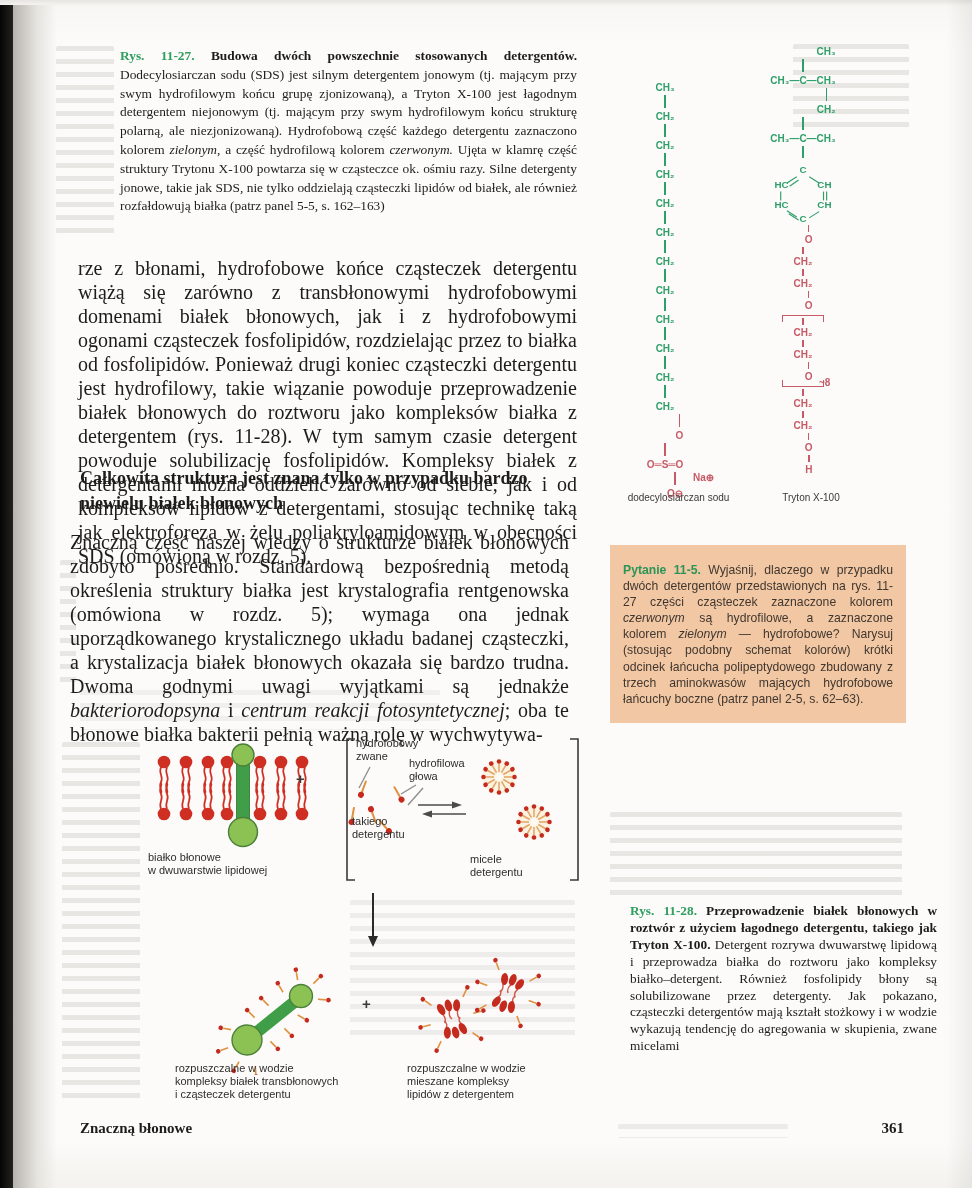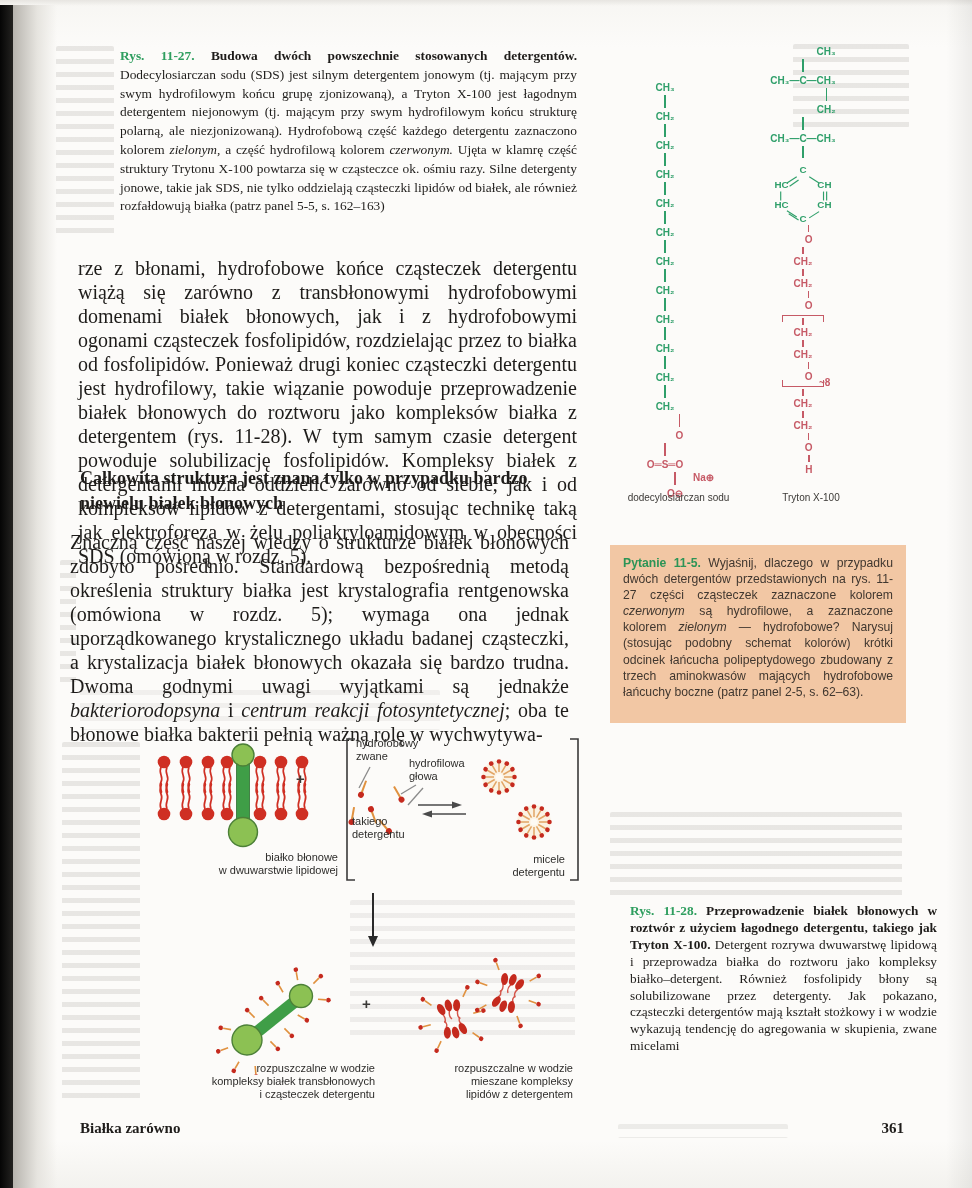--- a/index.html
+++ b/index.html
@@ -42,25 +42,25 @@
   .rep::after{content:"";position:absolute;bottom:2px;left:50%;width:40px;height:6px;margin-left:-21px;
                border:1.4px solid currentColor;border-top:none;}
   .rep8{position:absolute;right:-18px;bottom:1px;font-size:10px;}
   .orow{position:relative;}
   .na{position:absolute;left:26px;top:-2px;white-space:nowrap;}
   .struct-label{position:absolute;font-family:"Liberation Sans",sans-serif;font-size:10px;color:#3c3a37;text-align:center;}
 
   
   .lbl{position:absolute;font-family:"Liberation Sans",sans-serif;font-size:11px;line-height:13px;
        color:#2e2d2b;white-space:pre-line;}
-  .ctr{text-align:right;}
+  .ctr{text-align:left;}
   .plus{position:absolute;font-family:"Liberation Sans",sans-serif;font-size:15px;font-weight:bold;color:#3a3936;}
 
   .qbox{position:absolute;left:610px;top:545px;width:296px;height:178px;background:#f2c7a4;
-        padding:10px 13px;box-sizing:border-box;font-family:"Liberation Sans",sans-serif;
+        padding:17px 13px;box-sizing:border-box;font-family:"Liberation Sans",sans-serif;
         font-size:12.2px;line-height:16.1px;text-align:justify;color:#40372f;}
   .qbox .green-lbl{color:#2c9456;}
   .cap28{font-size:13.3px;line-height:16.9px;text-align:justify;margin-left:20px;}
   .footer-title{position:absolute;left:80px;top:1120px;font-size:15px;font-weight:bold;}
   .pagenum{position:absolute;left:856px;top:1120px;width:48px;text-align:right;font-size:15px;font-weight:bold;}
 </style>
 </head>
 <body>
 
 <div class="page">
@@ -318,16 +318,16 @@
   <div class="lbl ctr" style="left:148px;top:851px;width:190px">białko błonowe
 w dwuwarstwie lipidowej</div>
   <div class="plus" style="left:362px;top:995px">+</div>
   <div class="lbl ctr" style="left:175px;top:1062px;width:200px">rozpuszczalne w wodzie
 kompleksy białek transbłonowych
 i cząsteczek detergentu</div>
   <div class="lbl ctr" style="left:407px;top:1062px;width:166px">rozpuszczalne w wodzie
 mieszane kompleksy
 lipidów z detergentem</div>
 
-  <div class="footer-title">Białka zarówno</div>
+  <div class="footer-title">Znaczną błonowe</div>
   <div class="pagenum">361</div>
 
 </div>
 
 </body></html>

